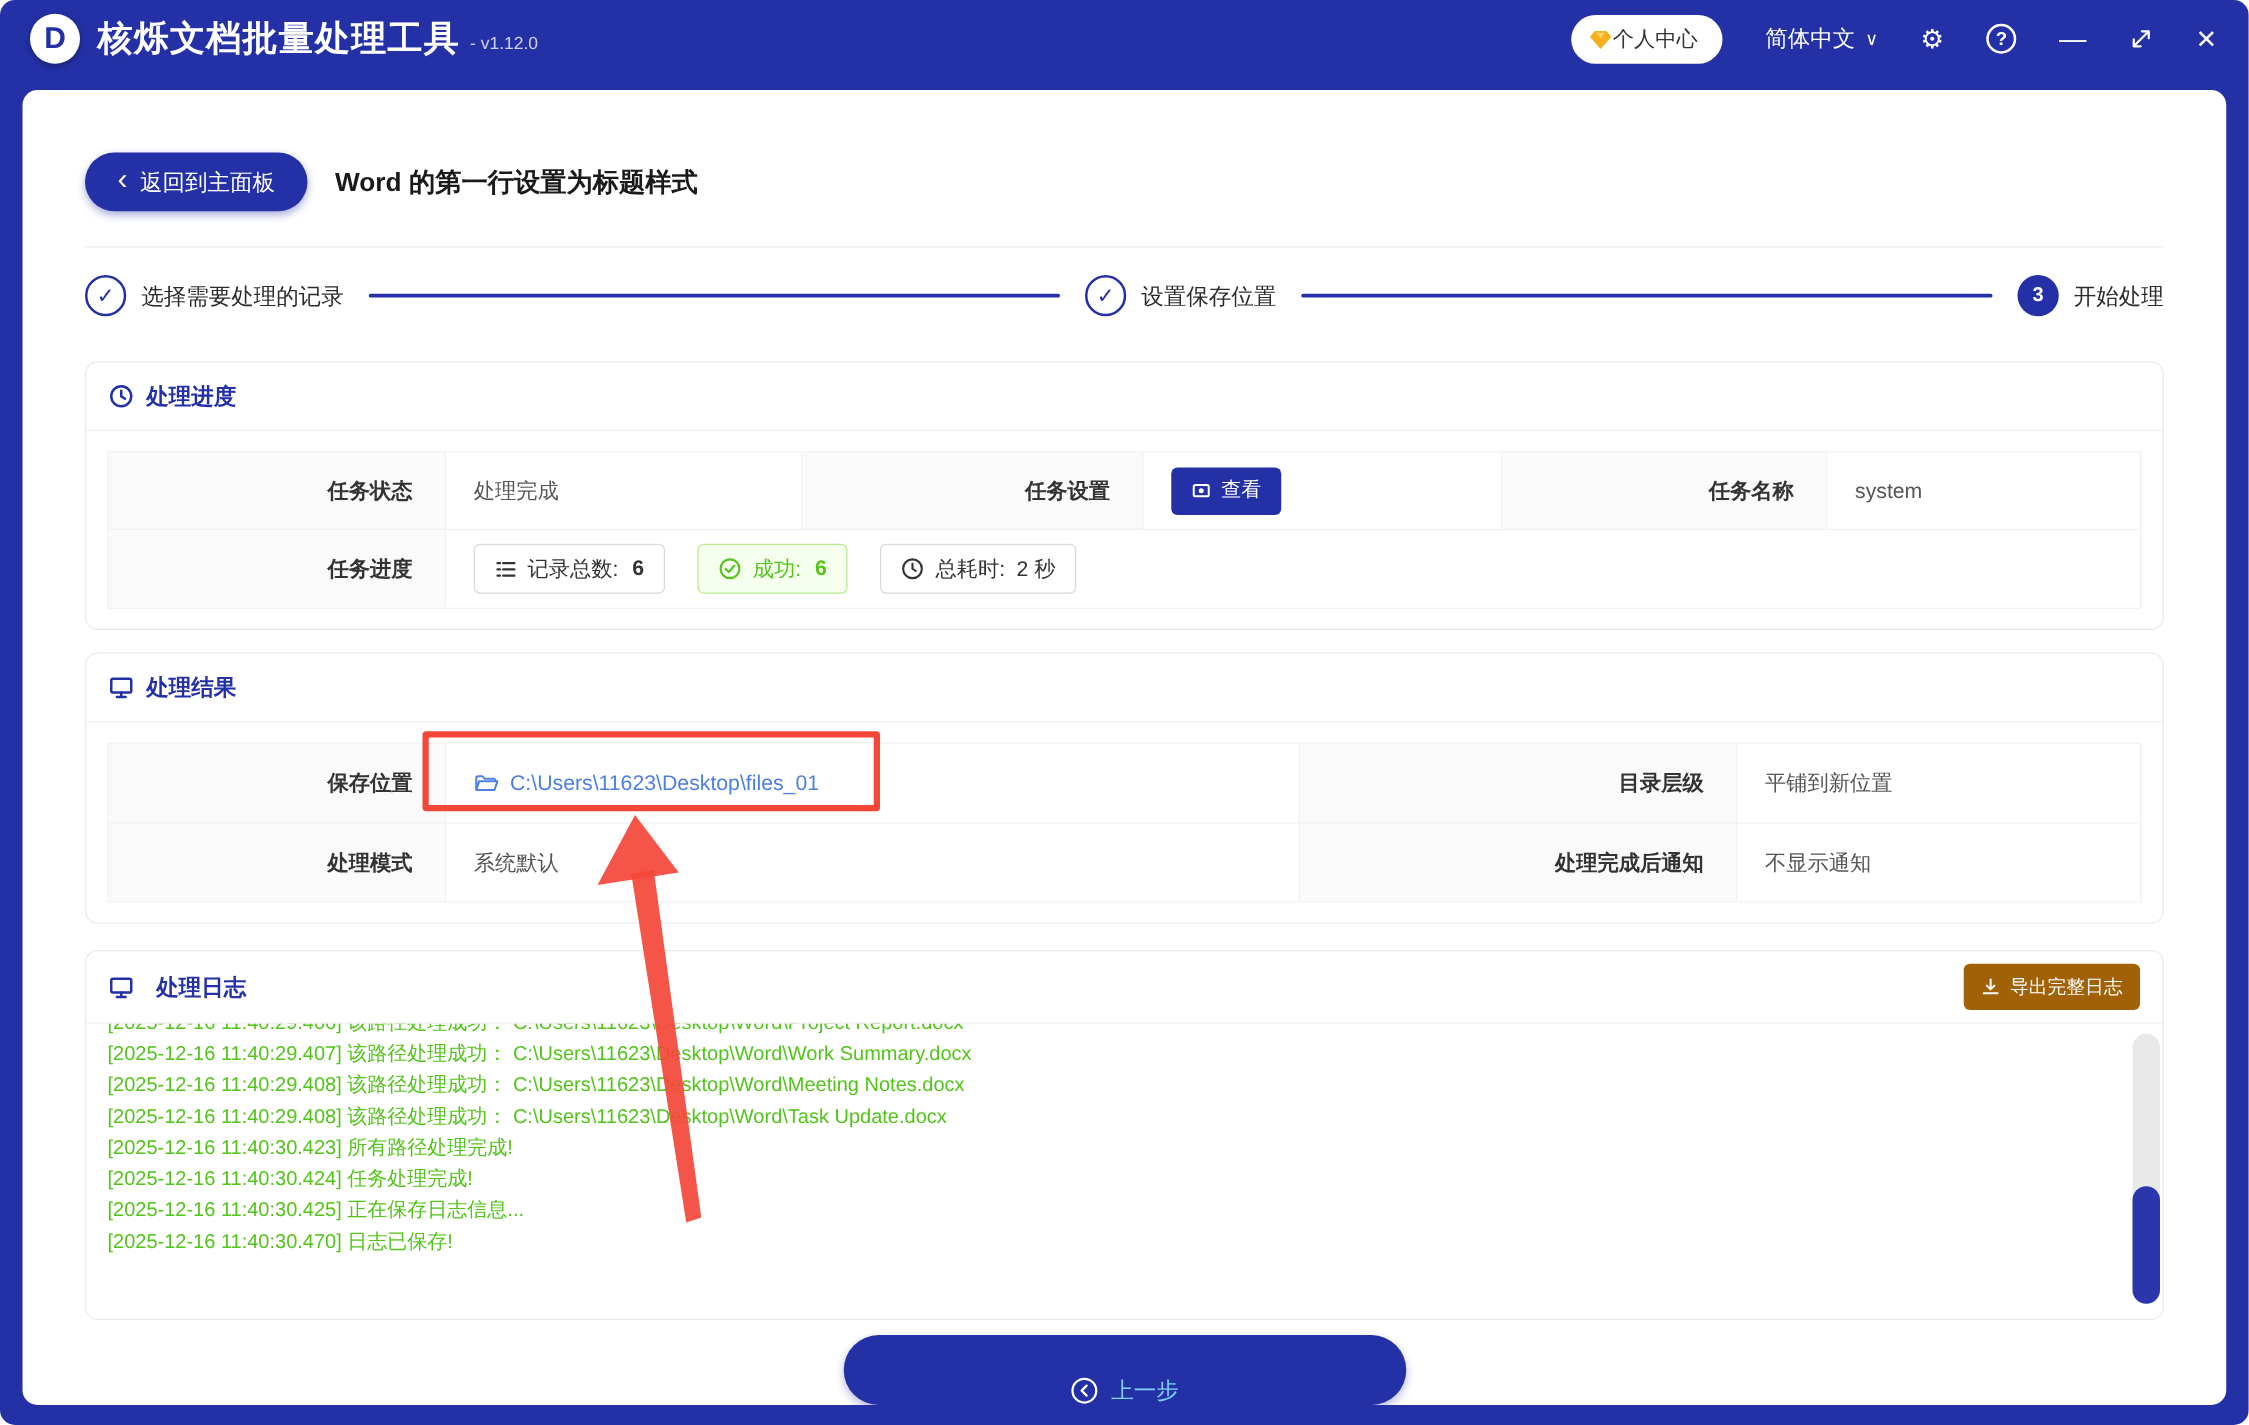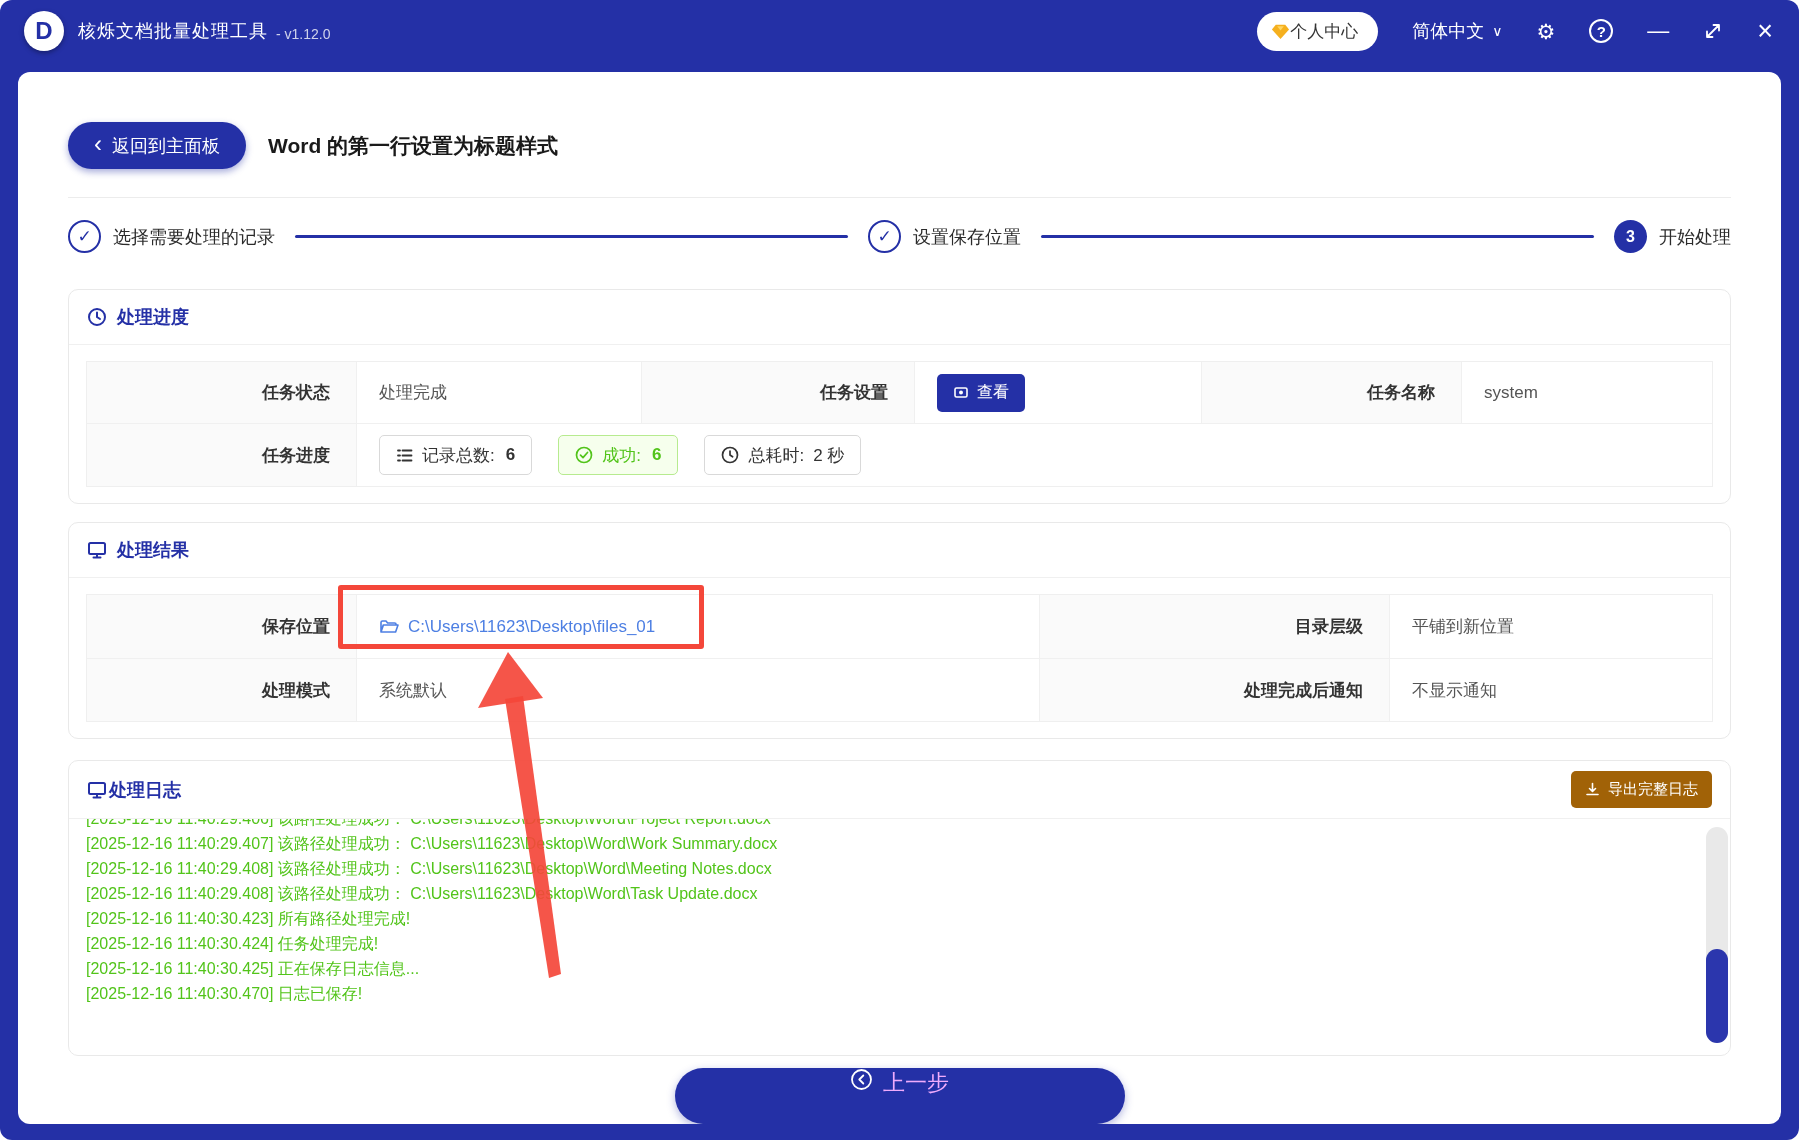--- a/index.html
+++ b/index.html
@@ -5,21 +5,21 @@
   * { box-sizing: border-box; margin: 0; padding: 0; }
   html,body { background:#ffffff; }
   body { font-family: "Liberation Sans", "DejaVu Sans", sans-serif; width:1799px; height:1140px; overflow:hidden; }
 
   .window { position:relative; width:1799px; height:1140px; background:#2430a6; border-radius:12px; overflow:hidden; }
 
   
   .titlebar { height:62px; display:flex; align-items:center; padding:0 26px 0 24px; color:#fff; }
   .logo { width:40px; height:40px; background:#fff; border-radius:50%; display:flex; align-items:center; justify-content:center;
           color:#2430a6; font-weight:bold; font-size:24px; box-shadow:0 2px 5px rgba(0,0,0,.35); }
-  .app-title { font-size:18px; font-weight:normal; margin-left:14px; letter-spacing:1px; }
+  .app-title { font-size:28px; font-weight:bold; margin-left:14px; letter-spacing:1px; }
   .app-version { font-size:14px; color:rgba(255,255,255,.78); margin-left:8px; margin-top:6px; }
   .titlebar-right { margin-left:auto; display:flex; align-items:center; gap:34px; }
   .user-pill { background:#fff; border-radius:999px; padding:8px 20px 8px 14px; display:flex; align-items:center; gap:0;
                color:#333; font-size:17px; cursor:pointer; }
   .lang { display:flex; align-items:center; gap:8px; font-size:18px; cursor:pointer;text-align:right; }
   .lang .chev { font-size:14px; }
   .tb-icon { font-size:21px; color:#fff; cursor:pointer; line-height:1; }
   .help-circle { width:24px; height:24px; border:2px solid #fff; border-radius:50%; display:flex; align-items:center;
                  justify-content:center; font-size:15px; font-weight:bold; cursor:pointer; }
   .win-btn { font-size:22px; cursor:pointer; line-height:1; }
@@ -69,33 +69,33 @@
   .chip { border:1px solid #d9d9d9; background:#fff; border-radius:5px; height:40px; padding:0 16px;
           display:flex; align-items:center; gap:9px; font-size:17px; color:#333; }
   .chip b { margin-left:2px; }
   .chip.success { background:#f6ffed; border-color:#b7eb8f; color:#52c41a; }
   .chip.success b { color:#52c41a; }
 
   .path-link { color:#4d7fe3; display:flex; align-items:center; gap:9px; font-size:17px; cursor:pointer; }
 
   
   .log-head { justify-content:space-between; }
-  .log-head-left { display:flex; align-items:center; gap:2px; }
+  .log-head-left { display:flex; align-items:center; gap:18px; }
   .export-btn { background:#a16207; color:#fff; border:none; border-radius:5px; height:37px; padding:0 14px;
                 font-size:15px; display:flex; align-items:center; gap:8px; cursor:pointer; font-family:inherit; }
   .log-body { position:relative; height:236px; overflow:hidden; padding:0 40px 0 17px; }
   .log-lines { margin-top:-13px; }
   .log-line { color:#52c41a; font-size:16px; line-height:25px; white-space:nowrap; }
   .log-scrollbar { position:absolute; right:2px; top:8px; width:22px; height:216px; background:#e9e9e9; border-radius:12px; }
   .log-thumb { position:absolute; left:0; bottom:0; width:22px; height:94px; background:#2b36ad; border-radius:12px; cursor:grab; }
 
   
   .footer { display:flex; justify-content:center; margin-top:12px; }
-  .prev-btn { background:#2430a6; color:#f0abfc; border:none; border-radius:999px; width:450px; height:56px;
-              font-size:22px; display:flex; align-items:flex-start; justify-content:center; gap:10px; cursor:pointer;
+  .prev-btn { background:#2430a6; color:#7dd3fc; border:none; border-radius:999px; width:450px; height:56px;
+              font-size:18px; display:flex; align-items:flex-end; justify-content:center; gap:10px; cursor:pointer;
               box-shadow:0 3px 8px rgba(36,48,166,.35); font-family:inherit; }
 
   
   .red-box { position:absolute; left:338px; top:585px; width:366px; height:64px; border:5px solid #f4473a; border-radius:3px; pointer-events:none; }
   .red-arrow { position:absolute; left:0; top:0; width:1799px; height:1140px; pointer-events:none; }
 
   svg.ic { display:block; }
 </style>
 </head>
 <body>

